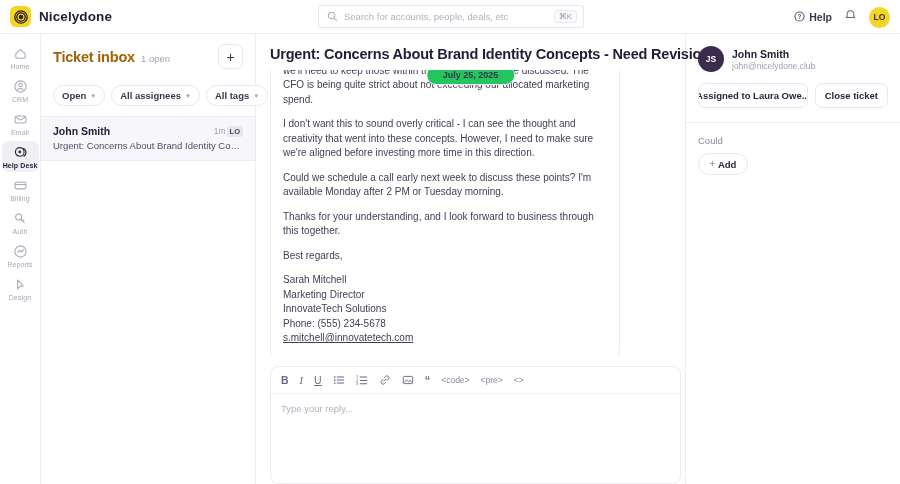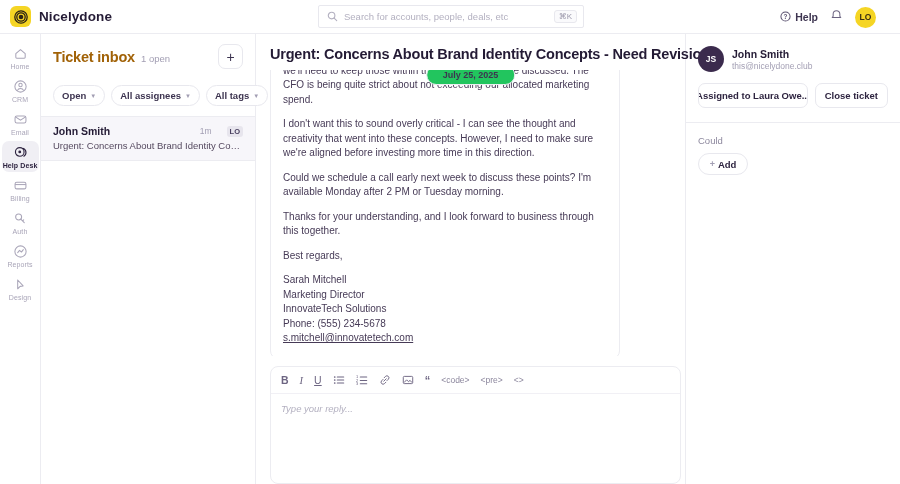--- a/index.html
+++ b/index.html
@@ -39,21 +39,21 @@
     display: flex; align-items: center;
     padding: 0 6px 0 8px; gap: 6px;
   }
   .search-box .ph { font-size: 9.5px; color: #b3b0c0; flex: 1; }
   .kbd {
     font-size: 8px; color: #9b98ab; border: 1px solid #e8e8ee;
     border-radius: 3px; padding: 1px 4px; background: #fafafc;
   }
 
   .top-right {
-    position: absolute; right: 24px; top: 0; height: 34px;
+    position: absolute; right: 10px; top: 0; height: 34px;
     display: flex; align-items: center; gap: 12px;
   }
   .help-link { display: flex; align-items: center; gap: 4px; font-size: 10.5px; color: #3d3450; font-weight: 600; }
   .avatar-lo {
     width: 21px; height: 21px; border-radius: 50%;
     background: #f5d524; color: #3a2f12;
     font-size: 8.5px; font-weight: 700;
     display: flex; align-items: center; justify-content: center;
   }
 
@@ -113,21 +113,21 @@
   }
   .chip .car { font-size: 6px; color: #a29eb3; }
   .ticket-list { border-top: 1px solid #ececf1; }
   .ticket {
     background: #f7f6fa;
     border-bottom: 1px solid #ececf1;
     padding: 8px 12px 9px 12px;
   }
   .ticket-row1 { display: flex; align-items: center; justify-content: space-between; }
   .ticket-name { font-size: 10.5px; font-weight: 700; color: #241b35; }
-  .ticket-meta { display: flex; align-items: center; gap: 15px; }
+  .ticket-meta { display: flex; align-items: center; gap: 1px; }
   .ticket-time { font-size: 8.5px; color: #a29eb3; }
   .ticket-badge {
     font-size: 7.5px; font-weight: 700; color: #4a4060;
     background: #e7e5ed; border-radius: 3px; padding: 1px 3px;
   }
   .ticket-subject {
     margin-top: 3px; font-size: 9.5px; color: #55495f;
     white-space: nowrap; overflow: hidden; text-overflow: ellipsis;
   }
 
@@ -165,21 +165,21 @@
     height: 118px; display: flex; flex-direction: column;
     width: 411px;
   }
   .ctoolbar {
     display: flex; align-items: center; gap: 11px;
     padding: 7px 10px; border-bottom: 1px solid #f1f0f5;
     color: #6d6582;
   }
   .tb { font-size: 10.5px; display: flex; align-items: center; }
   .tb.tag { font-size: 8.5px; color: #8d889e; }
-  .ceditor { flex: 1; padding: 9px 10px; font-size: 9.5px; color: #b3b0c0; font-style: italic; }
+  .ceditor { flex: 1; padding: 9px 10px; font-size: 9.5px; color: #b3b0c0; }
 
   
   .rpanel { width: 214px; min-width: 214px; padding: 12px 12px 0 12px; }
   .contact { display: flex; align-items: center; gap: 8px; }
   .avatar-js {
     width: 26px; height: 26px; border-radius: 50%;
     background: #3b2b4d; color: #fff;
     font-size: 8.5px; font-weight: 700;
     display: flex; align-items: center; justify-content: center;
   }
@@ -446,21 +446,21 @@
           <div class="ceditor">Type your reply...</div>
         </div>
       </div>
     </div>
 
     <div class="rpanel">
       <div class="contact">
         <div class="avatar-js">JS</div>
         <div>
           <div class="cname">John Smith</div>
-          <div class="cmail">this@nicelydone.club</div>
+          <div class="cmail">john@nicelydone.club</div>
         </div>
       </div>
 
       <div class="rbtns">
         <div class="rbtn assigned">Assigned to Laura Owe...</div>
         <div class="rbtn">Close ticket</div>
       </div>
 
       <div class="rdiv"></div>
 

